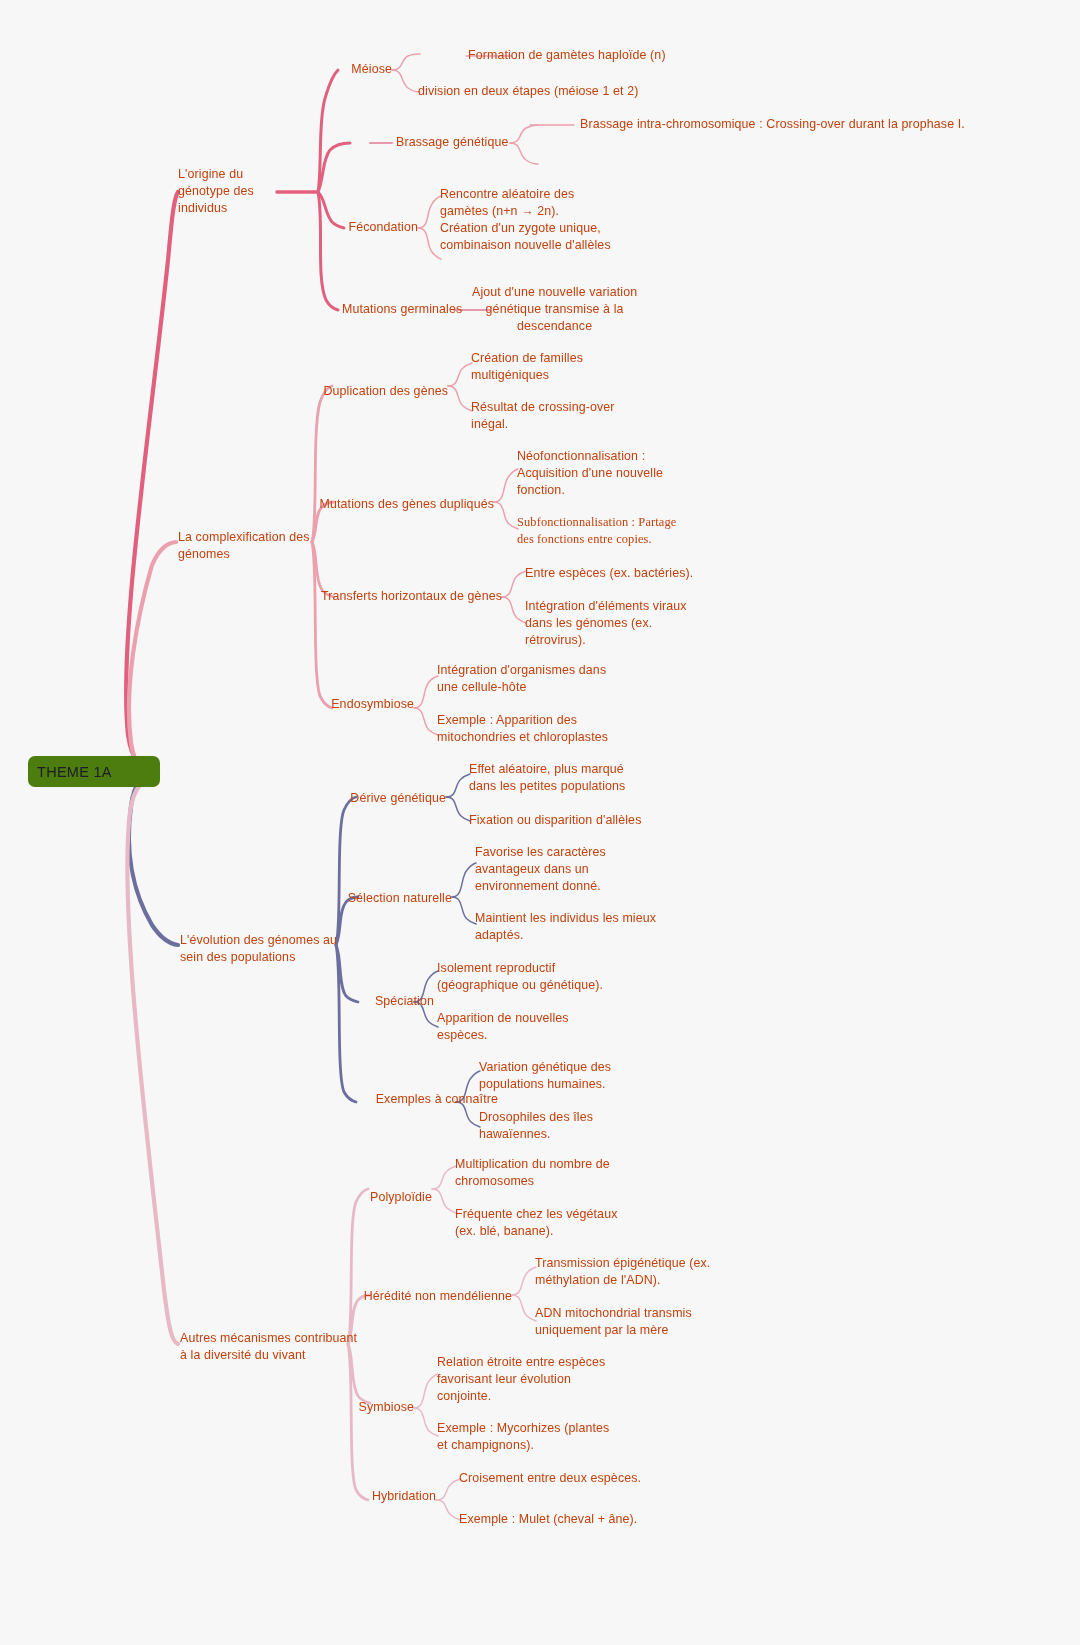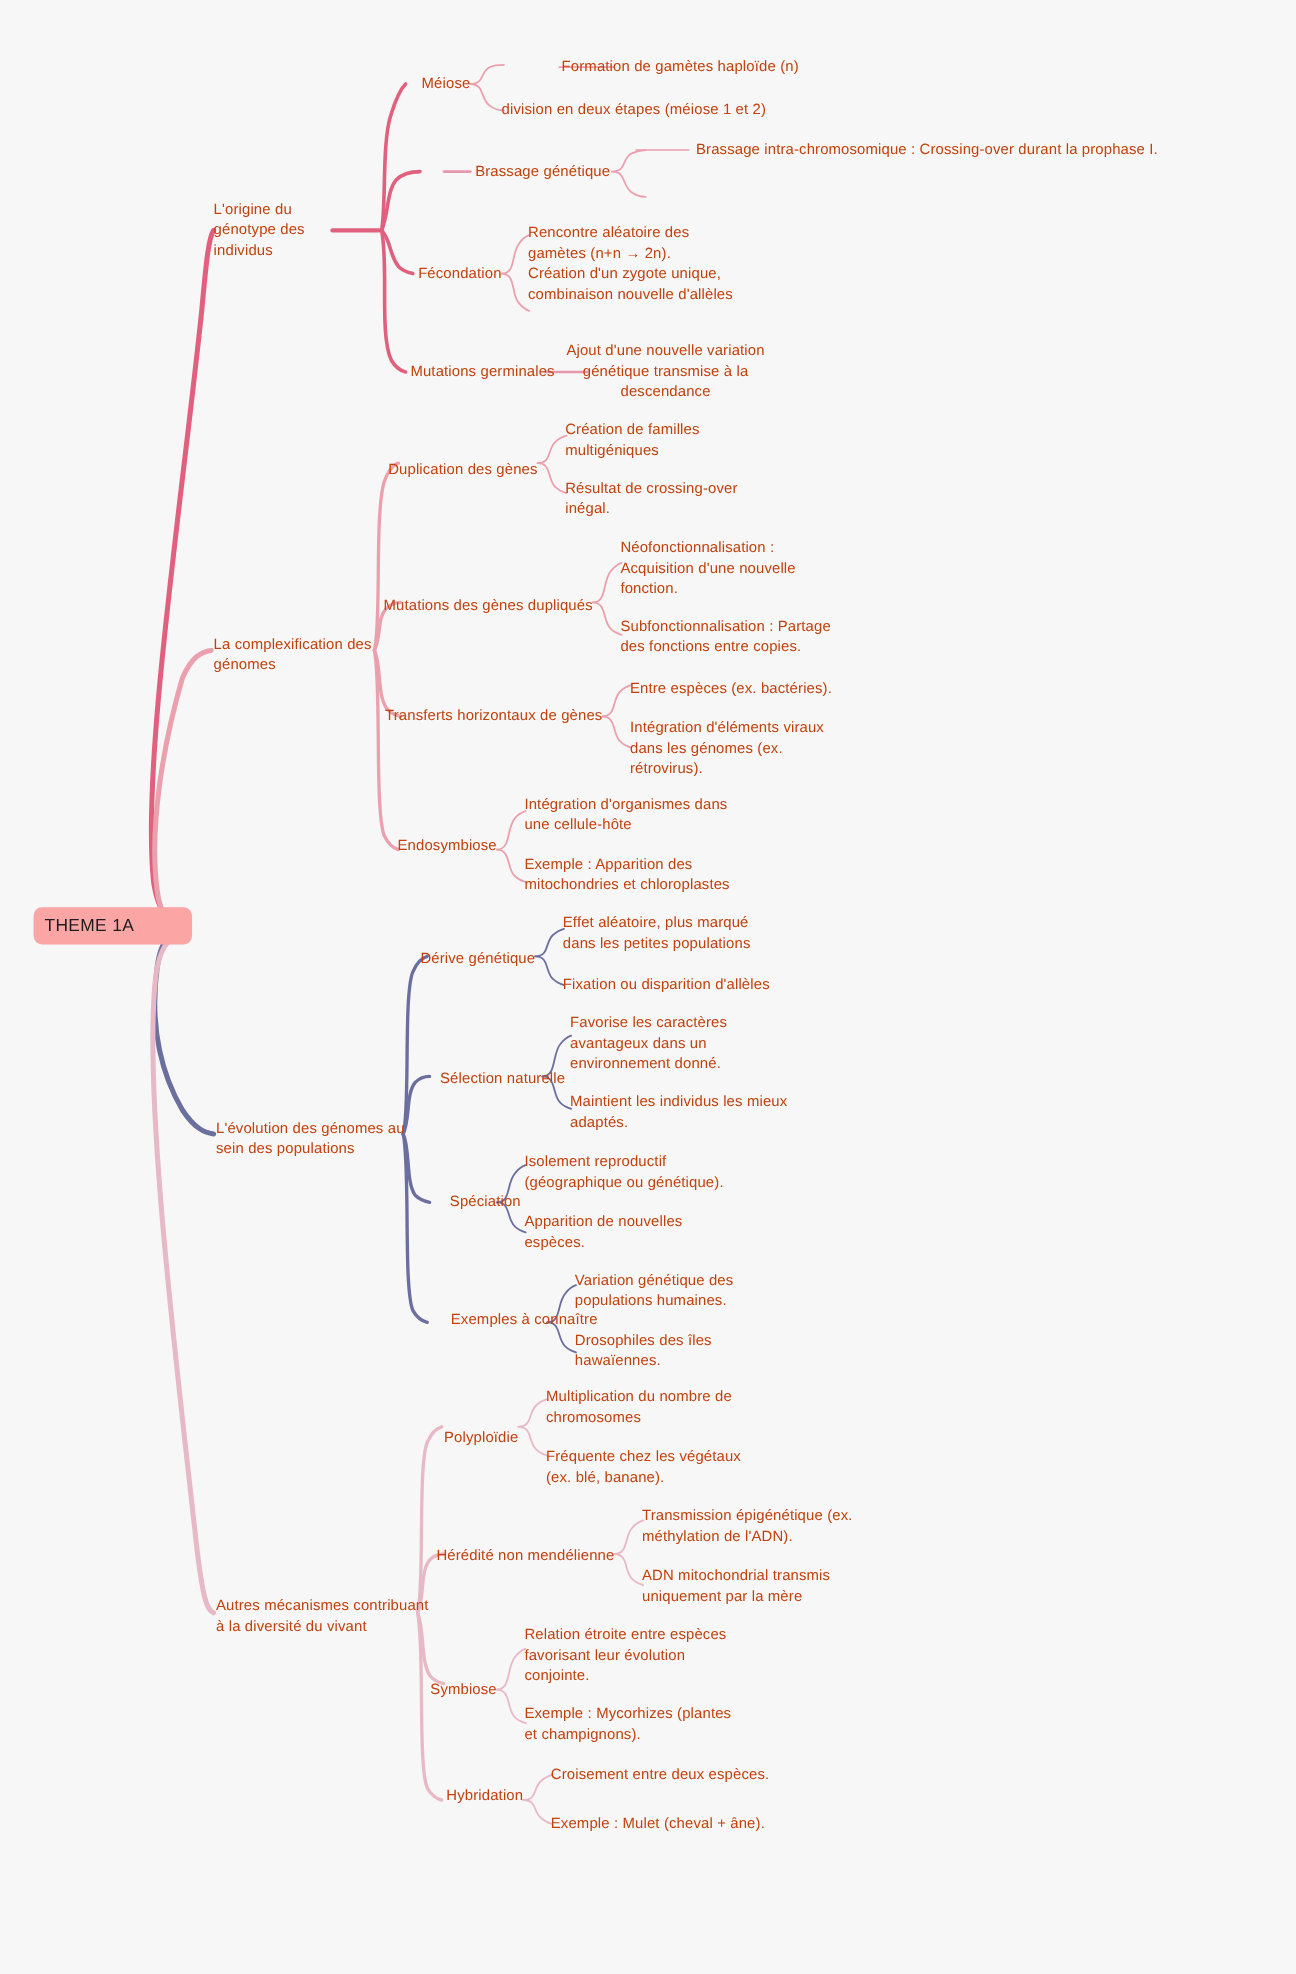--- a/index.html
+++ b/index.html
@@ -43,21 +43,21 @@
   
   .vc { transform: translateY(-50%); }
   .r.vc { transform: translate(-100%, -50%); }
 
   #root-box {
     position: absolute;
     left: 28px;
     top: 756px;
     width: 132px;
     height: 31px;
-    background: #fca5a5;
+    background: #4d7c0f;
     border-radius: 7px;
     box-shadow: 0 0 0 0.5px rgba(0,0,0,0.015);
     display: flex;
     align-items: center;
     padding-left: 9px;
     box-sizing: border-box;
   }
   #root-label {
     font-size: 14.5px;
     color: #1d1d1f;
@@ -229,21 +229,21 @@
   <div class="node r vc" style="left:448px; top:392px;">Duplication des gènes</div>
   <div class="node l vc" style="left:471px; top:367px;">Création de familles
 multigéniques</div>
   <div class="node l vc" style="left:471px; top:416px;">Résultat de crossing-over
 inégal.</div>
 
   <div class="node r vc" style="left:494px; top:505px;">Mutations des gènes dupliqués</div>
   <div class="node l vc" style="left:517px; top:474px;">Néofonctionnalisation :
 Acquisition d'une nouvelle
 fonction.</div>
-  <div class="node l vc" style="left:517px; top:531px;">Subfonctionnalisation : Partage
+  <div class="node l vc" style="left:517px; top:531px;font-family:Liberation Serif, serif;">Subfonctionnalisation : Partage
 des fonctions entre copies.</div>
 
   <div class="node r vc" style="left:502px; top:597px;">Transferts horizontaux de gènes</div>
   <div class="node l vc" style="left:525px; top:574px;">Entre espèces (ex. bactéries).</div>
   <div class="node l vc" style="left:525px; top:624px;">Intégration d'éléments viraux
 dans les génomes (ex.
 rétrovirus).</div>
 
   <div class="node r vc" style="left:414px; top:705px;">Endosymbiose</div>
   <div class="node l vc" style="left:437px; top:679px;">Intégration d'organismes dans
@@ -252,21 +252,21 @@
 mitochondries et chloroplastes</div>
 
   <div class="node l vc" style="left:180px; top:949px;">L'évolution des génomes au
 sein des populations</div>
 
   <div class="node r vc" style="left:446px; top:799px;">Dérive génétique</div>
   <div class="node l vc" style="left:469px; top:778px;">Effet aléatoire, plus marqué
 dans les petites populations</div>
   <div class="node l vc" style="left:469px; top:821px;">Fixation ou disparition d'allèles</div>
 
-  <div class="node r vc" style="left:471px; top:899px;">Sélection naturelle</div>
+  <div class="node r vc" style="left:452px; top:899px;">Sélection naturelle</div>
   <div class="node l vc" style="left:475px; top:870px;">Favorise les caractères
 avantageux dans un
 environnement donné.</div>
   <div class="node l vc" style="left:475px; top:927px;">Maintient les individus les mieux
 adaptés.</div>
 
   <div class="node r vc" style="left:414px; top:1002px;margin-left:20px;">Spéciation</div>
   <div class="node l vc" style="left:437px; top:977px;">Isolement reproductif
 (géographique ou génétique).</div>
   <div class="node l vc" style="left:437px; top:1027px;">Apparition de nouvelles

